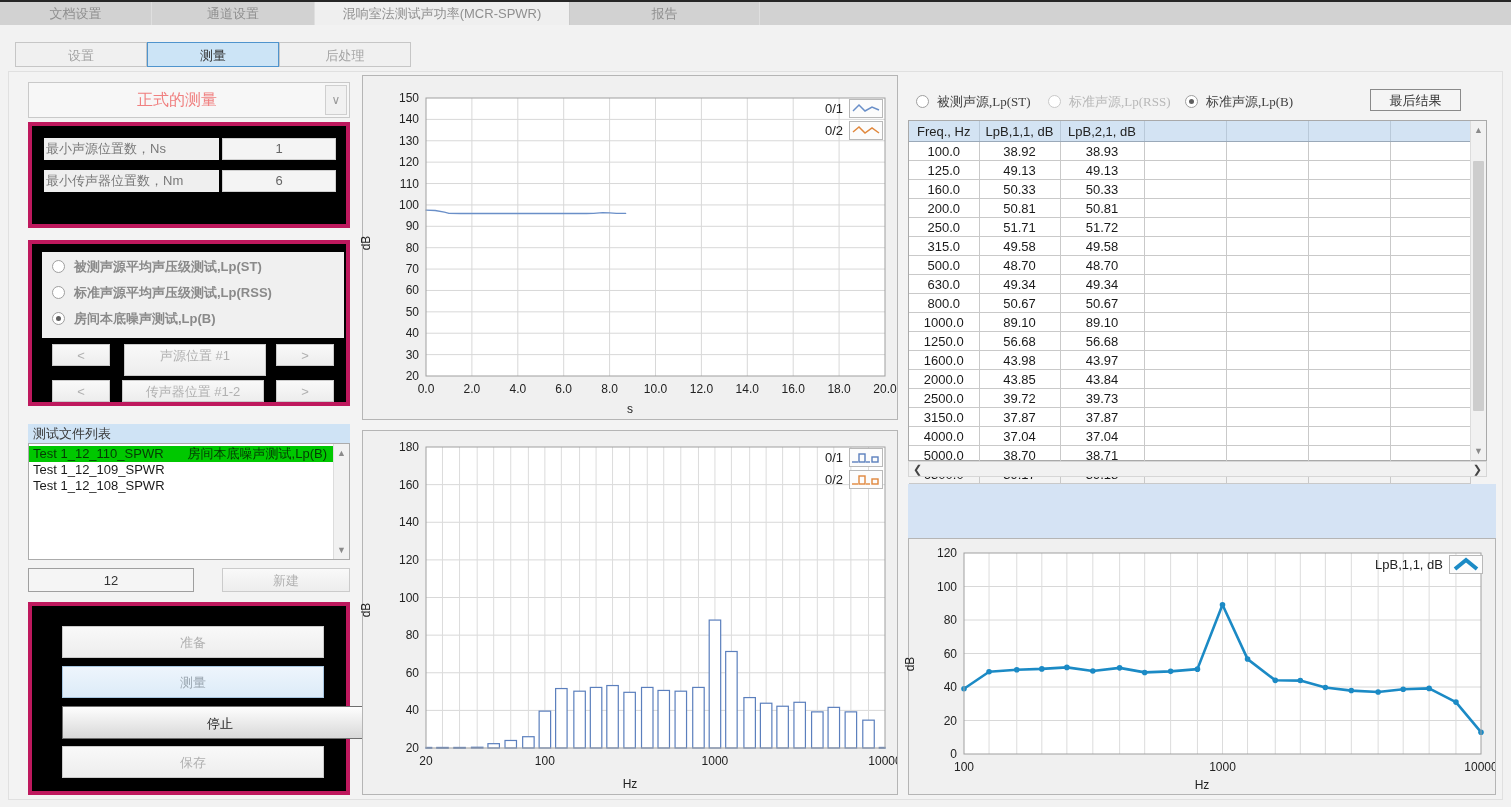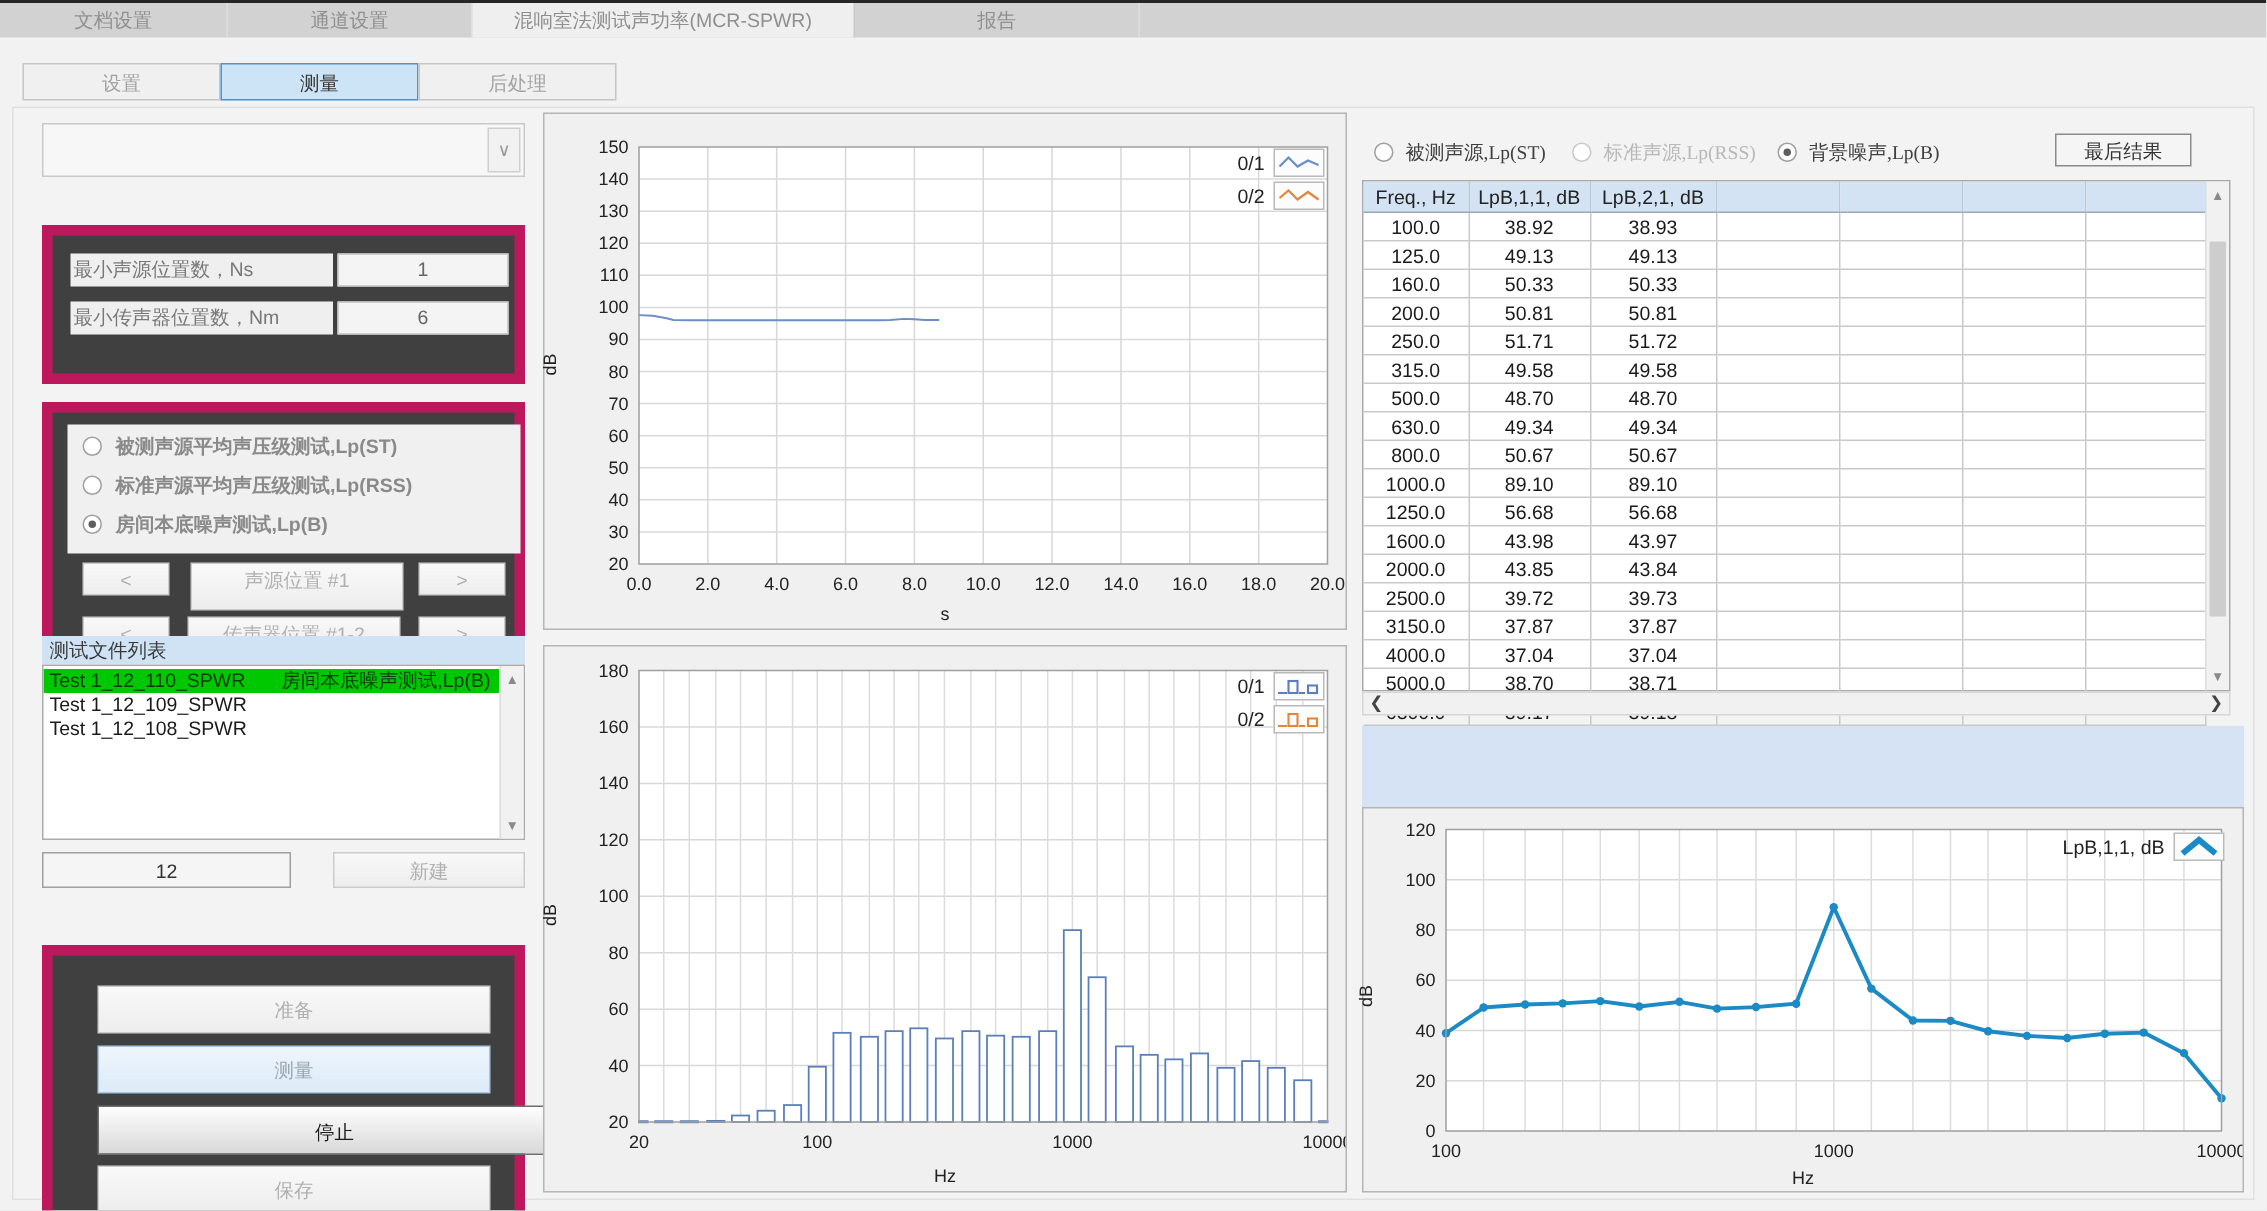--- a/index.html
+++ b/index.html
@@ -11,21 +11,21 @@
   .tabbar{position:absolute;left:0;top:2px;width:100%;height:23px;background:#d2d2d2;display:flex;}
   .tab{height:23px;line-height:23px;text-align:center;color:#8f8f8f;border-right:1px solid #dfdfdf;
        box-sizing:border-box;cursor:default;}
   .tab.active{background:#efefef;color:#8f8f8f;border-right:1px solid #c9c9c9;}
   
   .subtab{position:absolute;top:42px;height:25px;width:132px;line-height:25px;text-align:center;
           background:#f0f0f0;border:1px solid #c6c6c6;color:#a3a3a3;box-sizing:border-box;}
   .subtab.active{background:#cce4f6;border:1px solid #4f94cd;color:#333;}
   .frame{position:absolute;left:8px;top:71px;width:1493px;height:727px;border:1px solid #e0e0e0;background:#f3f3f3;}
   .panel{position:absolute;border:1px solid #b5b5b5;background:#f0f0f0;box-sizing:border-box;}
-  .groupbox{position:absolute;border:7px solid #be185d;background:#404040;box-sizing:border-box;margin-top:28px;}
+  .groupbox{position:absolute;border:4px solid #be185d;background:#000000;box-sizing:border-box;}
   
   .combo{position:absolute;left:28px;top:82px;width:322px;height:36px;border:1px solid #c9c9c9;
          background:#f7f7f7;box-sizing:border-box;}
   .combo-text{position:absolute;left:0;top:0;width:296px;height:34px;line-height:34px;text-align:center;
               font-size:16px;}
   .combo-btn{position:absolute;right:2px;top:2px;width:22px;height:30px;border:1px solid #cfcfcf;
              background:#f1f1f1;color:#9a9a9a;text-align:center;line-height:28px;font-size:12px;box-sizing:border-box;}
   
   .param-label{position:absolute;left:12px;width:175px;height:22px;line-height:22px;background:#efefef;
                color:#787878;padding-left:2px;box-sizing:border-box;}
@@ -95,20 +95,21 @@
     <div class="tab" style="width:190px">报告</div>
   </div>
 
   <div class="subtab" style="left:15px">设置</div>
   <div class="subtab active" style="left:147px">测量</div>
   <div class="subtab" style="left:279px">后处理</div>
 
   <div class="frame"></div>
 
   <div class="combo">
+    <div class="combo-text" id="combo-value" style="color: rgb(240, 128, 128);">正式的测量</div>
     <div class="combo-btn">∨</div>
   </div>
 
   <div class="groupbox" style="left:28px;top:122px;width:322px;height:106px">
     <div class="param-label" style="top:12px">最小声源位置数，Ns</div>
     <div class="param-input" style="top:12px">1</div>
     <div class="param-label" style="top:44px">最小传声器位置数，Nm</div>
     <div class="param-input" style="top:44px">6</div>
   </div>
 
@@ -339,21 +340,21 @@
     </div>
   </div>
 
   <div class="rradio" style="left:916px">
     <span class="rb"></span><span class="lbl">被测声源,Lp(ST)</span>
   </div>
   <div class="rradio disabled" style="left:1048px">
     <span class="rb disabled"></span><span class="lbl">标准声源,Lp(RSS)</span>
   </div>
   <div class="rradio" style="left:1185px">
-    <span class="rb checked"></span><span class="lbl">背景噪声,Lp(B)</span>
+    <span class="rb checked"></span><span class="lbl">标准声源,Lp(B)</span>
   </div>
   <div class="btn plain" style="left:1370px;top:89px;width:91px;height:22px;line-height:22px;border-color:#8a8a8a">最后结果</div>
 
   <div class="tablewrap">
     <table class="grid" id="result-table">
       <colgroup>
           <col style="width:70px">
           <col style="width:81px">
           <col style="width:84px">
           <col style="width:82px">

